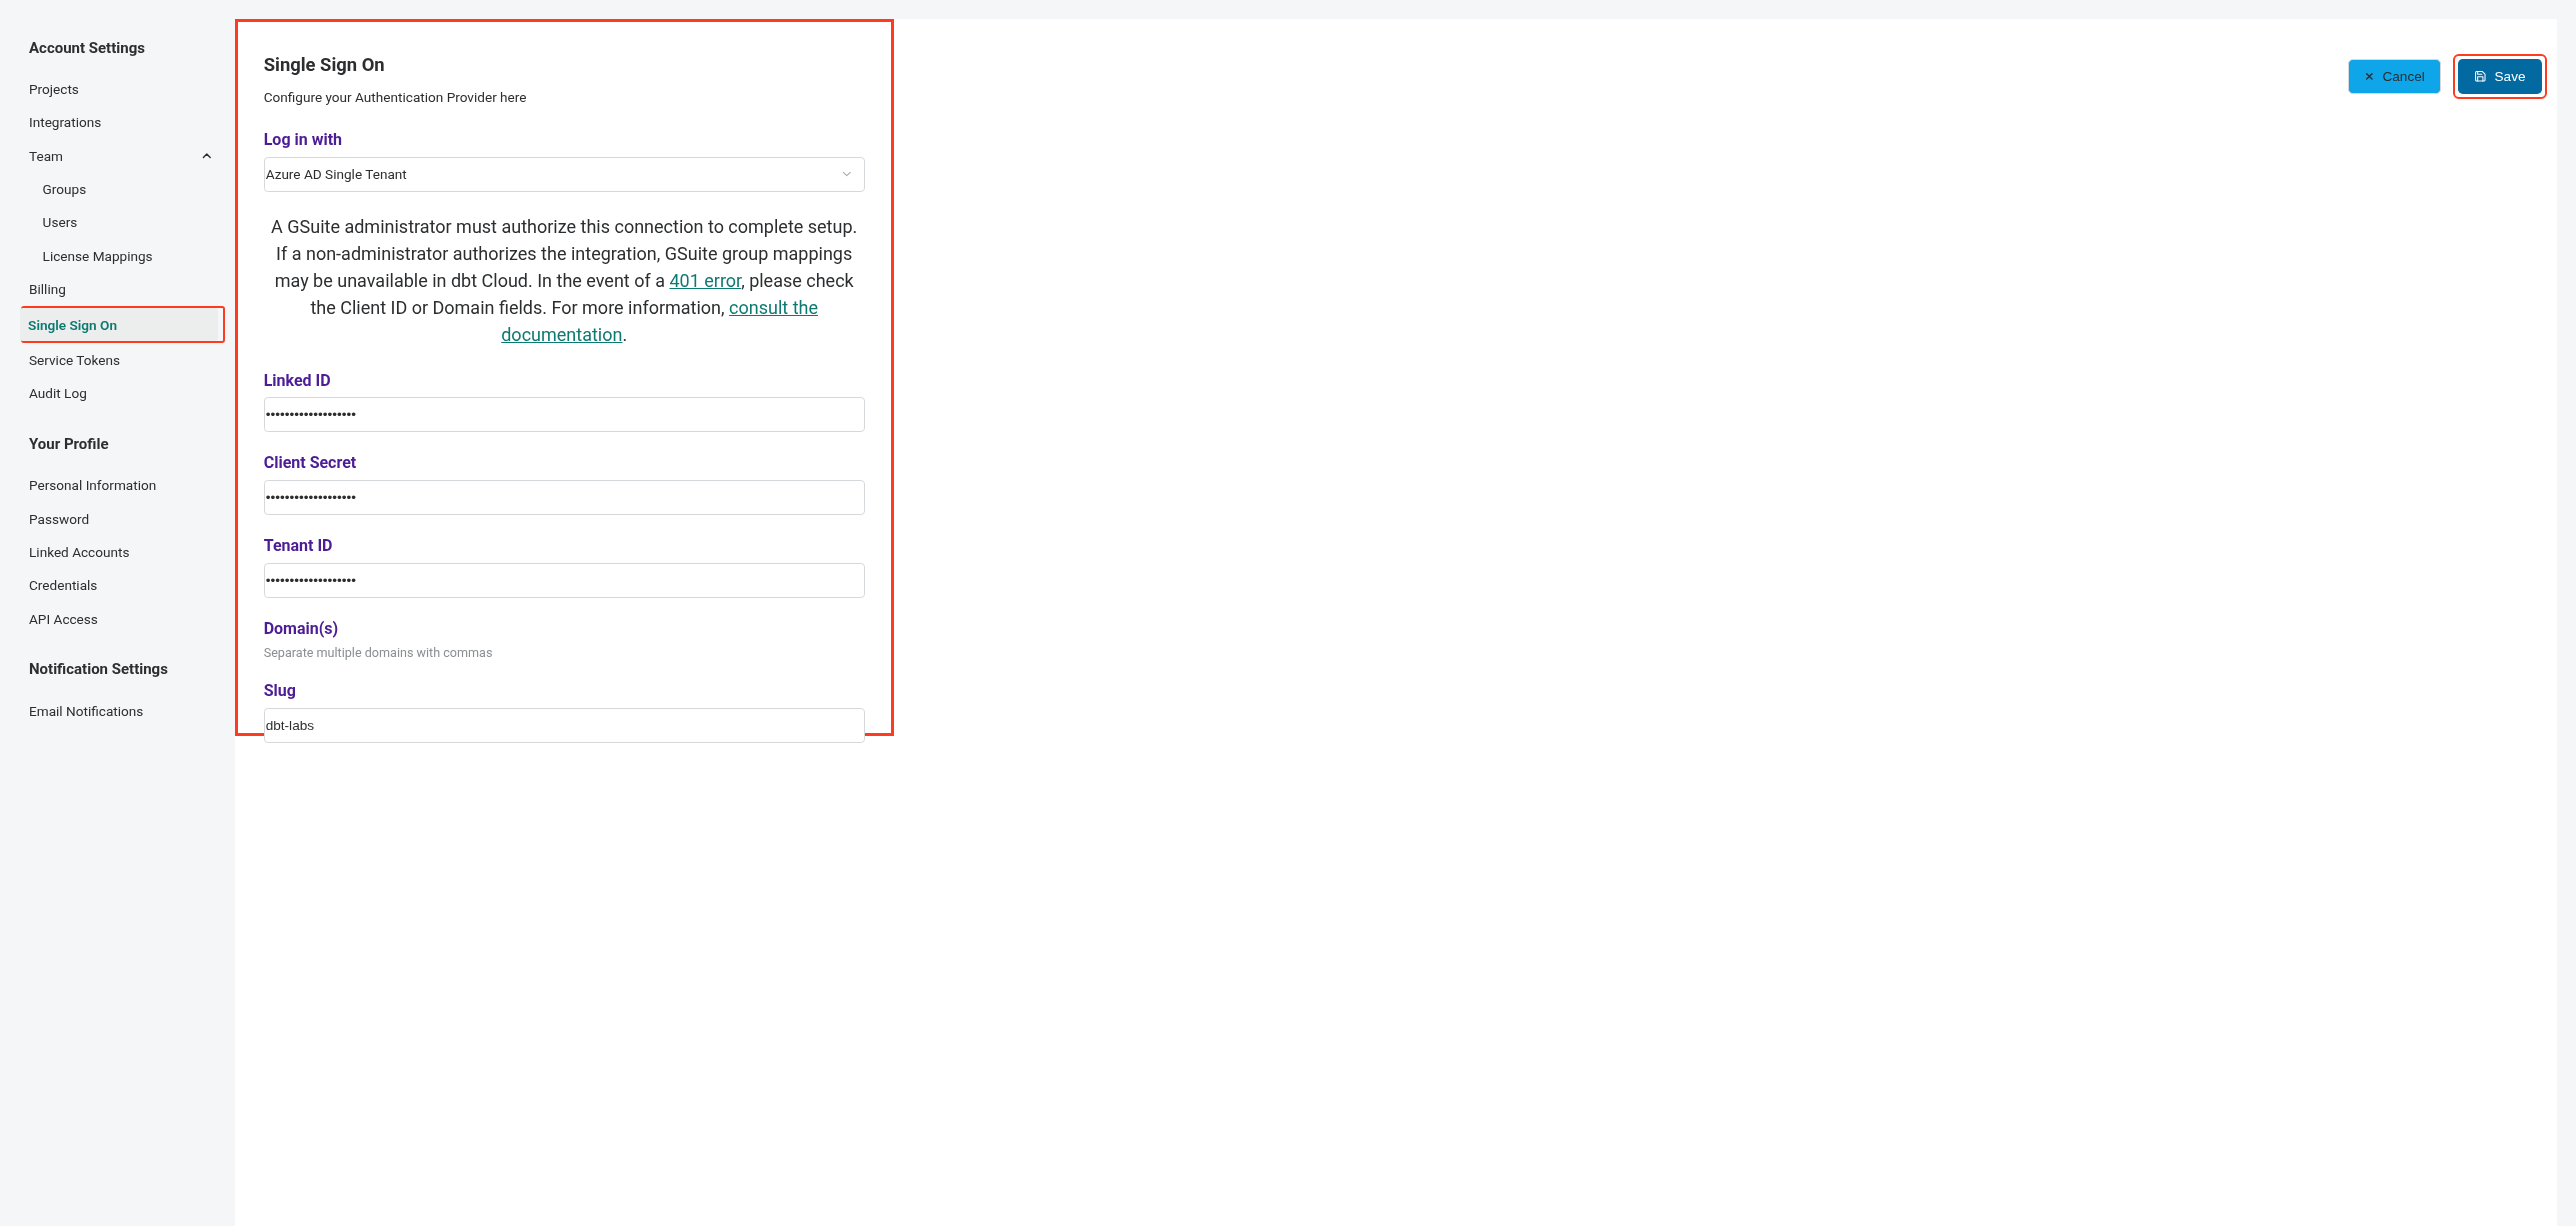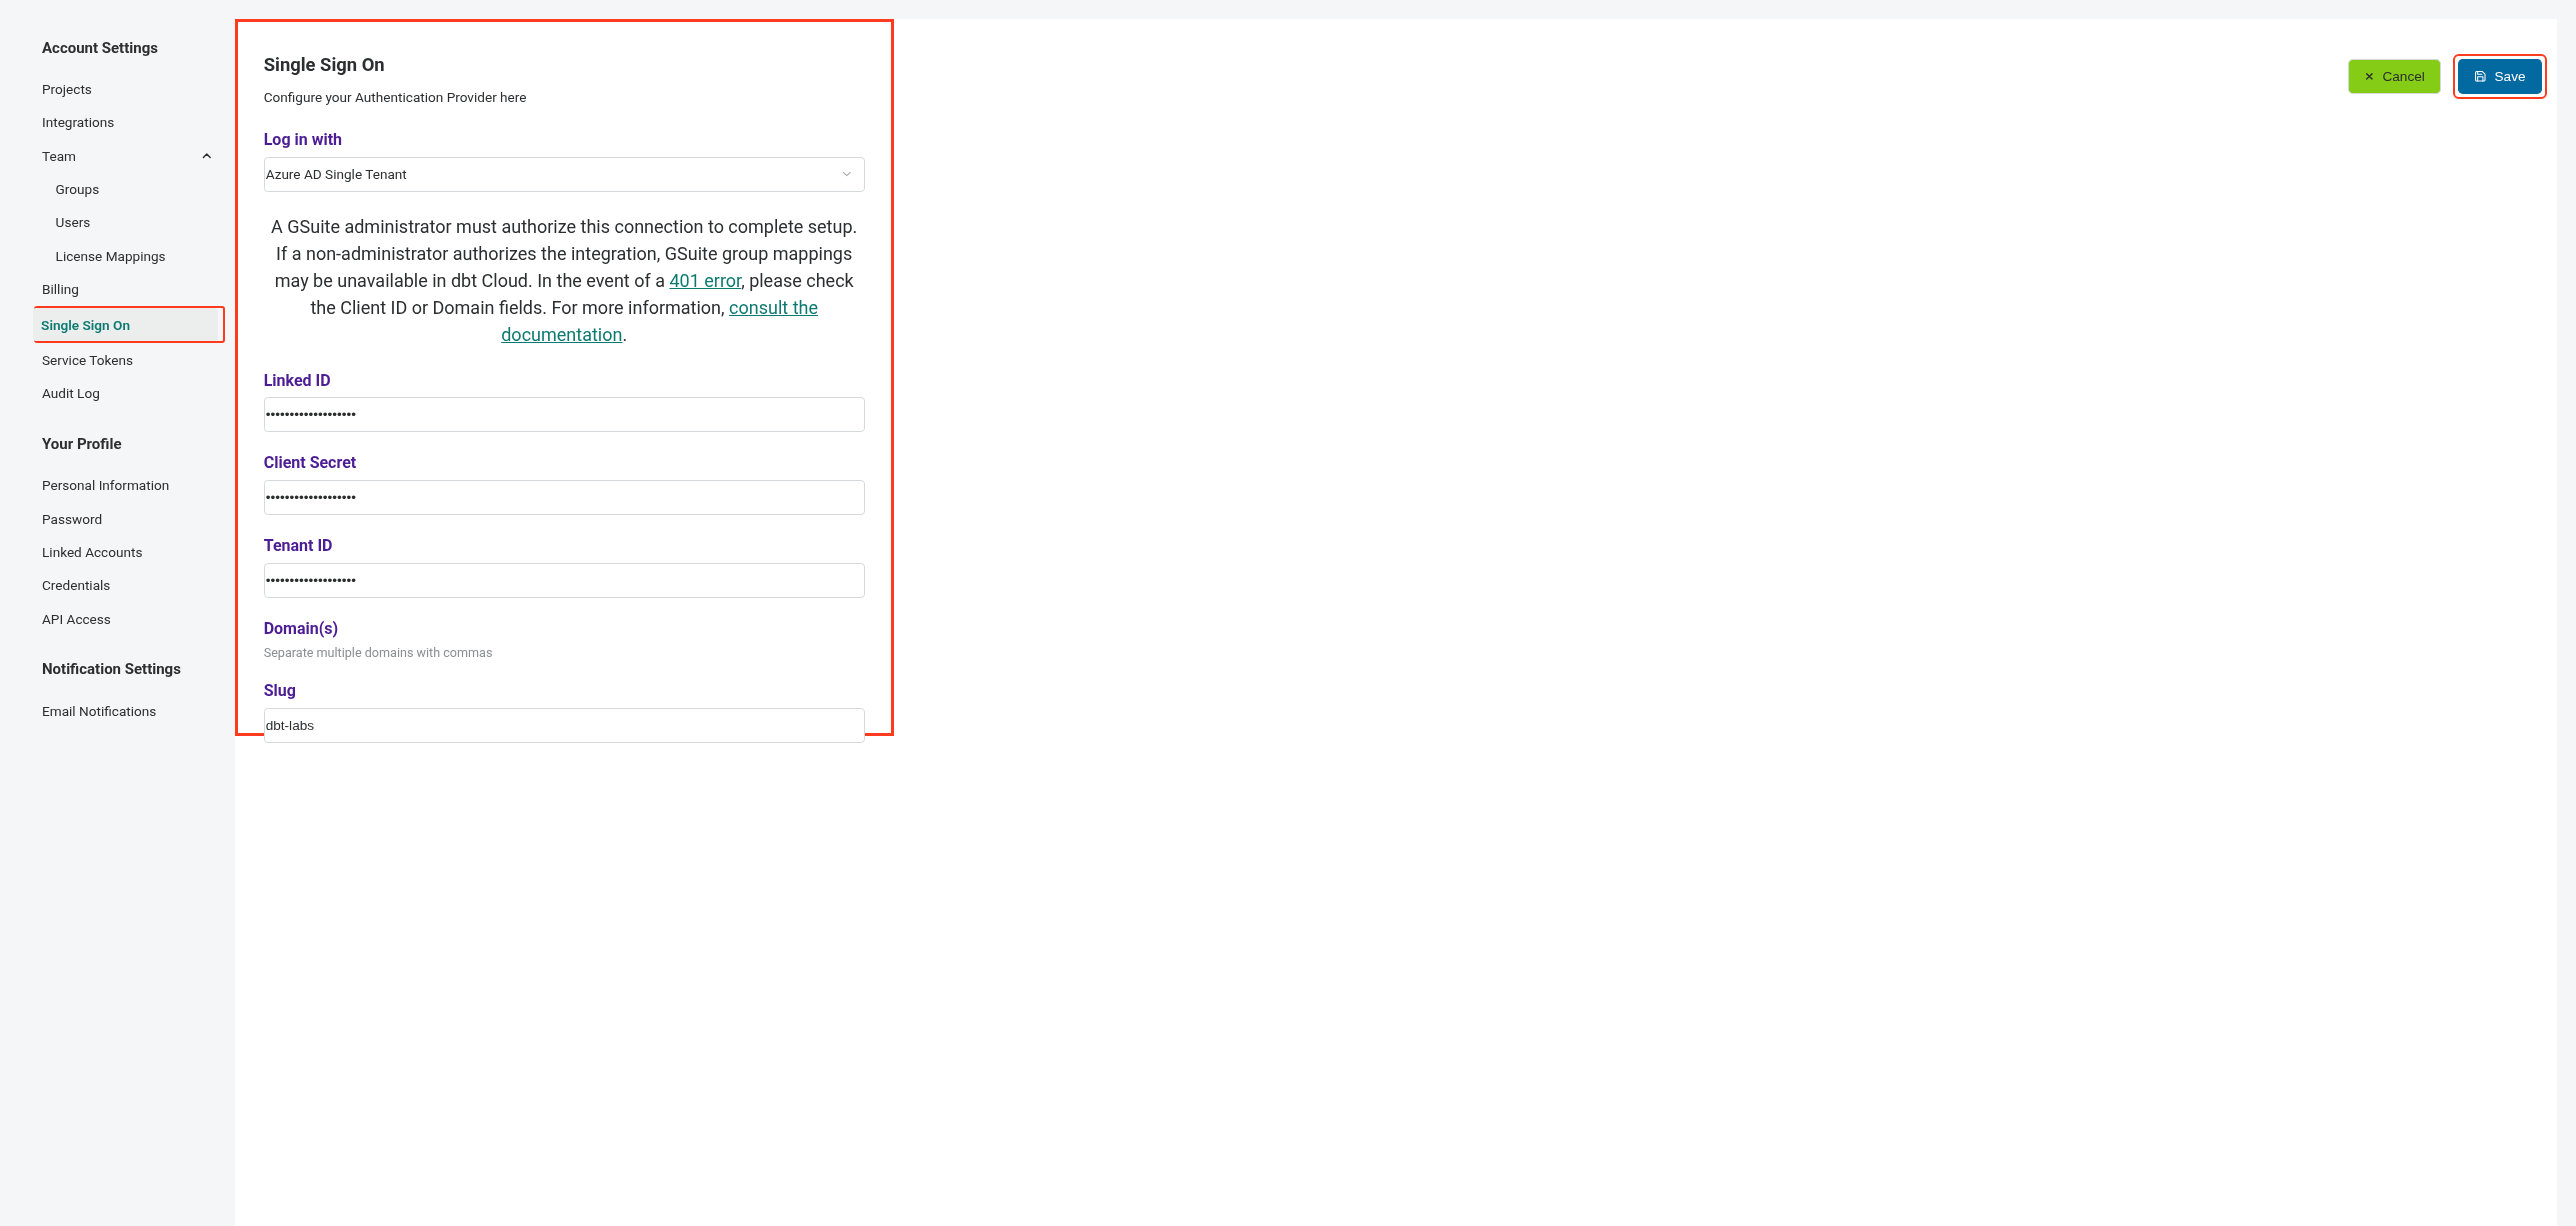--- a/index.html
+++ b/index.html
@@ -11,21 +11,21 @@
     font-size: 13.6px;
   }
   .app {
     display: flex;
     width: 100%;
     min-height: 100%;
   }
   
   .sidebar {
     width: 225px;
-    padding: 29px 0 29px 42px;
+    padding: 29px 0 29px 29px;
     flex-shrink: 0;
   }
   .sidebar-section-title {
     font-weight: 700;
     font-size: 15px;
     color: #2c2e30;
     margin-bottom: 15.5px;
     margin-top: 25px;
   }
   .sidebar-section-title:first-child { margin-top: 9.7px; }
@@ -150,21 +150,21 @@
     gap: 7.7px;
     height: 35px;
     padding: 0 15.5px;
     border-radius: 4.8px;
     font-size: 13.6px;
     font-weight: 500;
     cursor: pointer;
     border: 1px solid transparent;
   }
   .btn-outline {
-    background: #84cc16;
+    background: #0ea5e9;
     border: 1px solid #d6d9db;
     color: #2c2e30;
   }
   .btn-primary {
     background: #0369a1;
     color: #fff;
   }
   .save-highlight {
     border: 2.9px solid #ff3b1f;
     border-radius: 5.8px;

